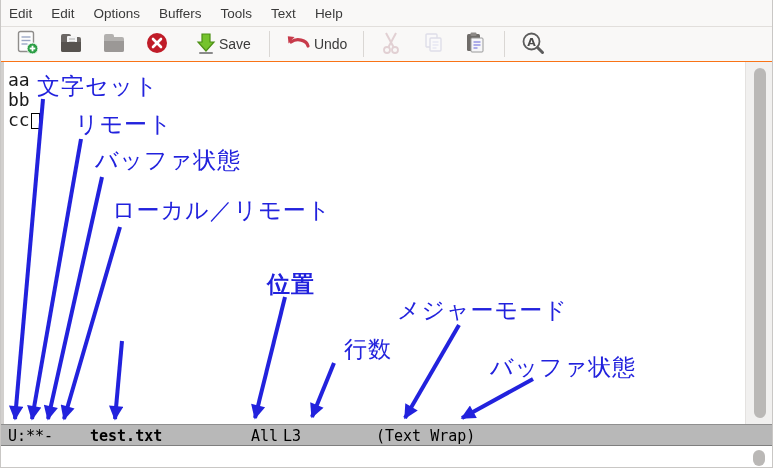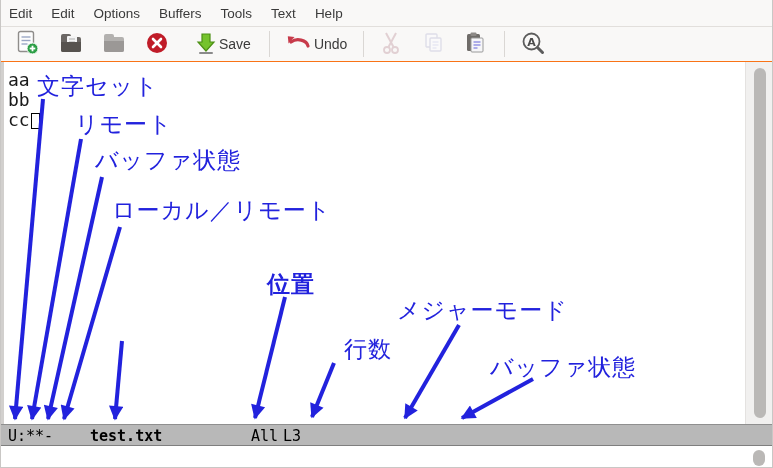--- a/index.html
+++ b/index.html
@@ -253,19 +253,20 @@
       <line x1="458" y1="325" x2="404" y2="418" marker-end="url(#ah)"></line>
       <line x1="532" y1="379" x2="461" y2="418" marker-end="url(#ah)"></line>
     </g>
   </svg>
 
   <div class="modeline" style="background: rgb(184, 184, 184);">
     <span class="ml-status">U:**-</span>
     <span class="ml-name">test.txt</span>
     <span class="ml-pos">All</span>
     <span class="ml-line">L3</span>
+    <span class="ml-mode">(Text Wrap)</span>
   </div>
 
   <div class="echo">
     <div class="mini-thumb"></div>
   </div>
 
 </div>
 
 </body></html>

